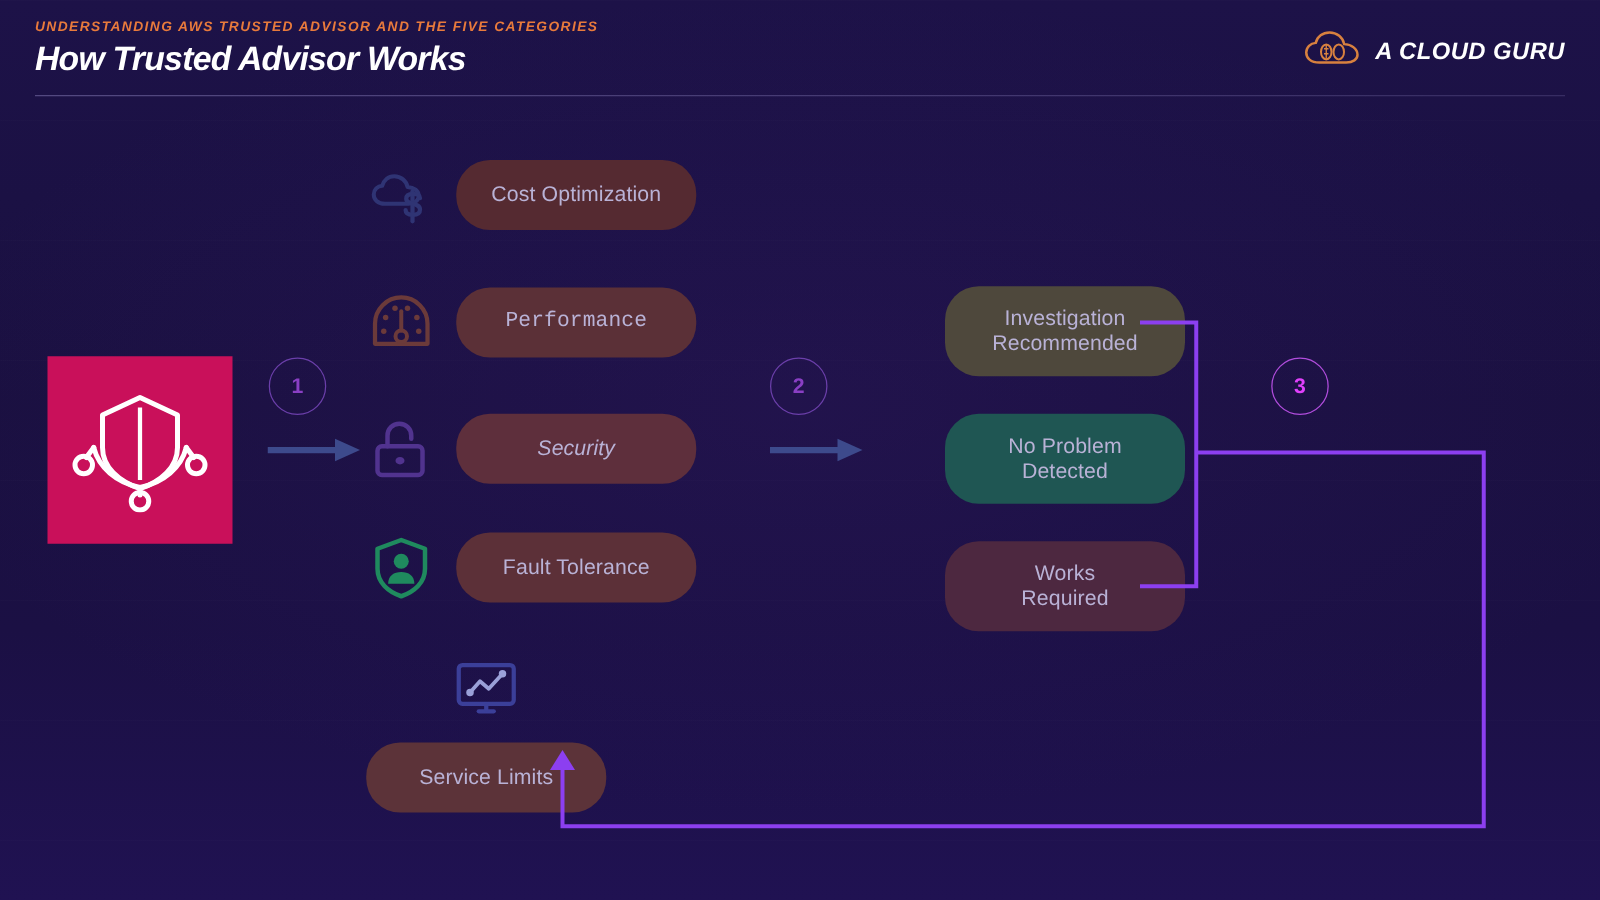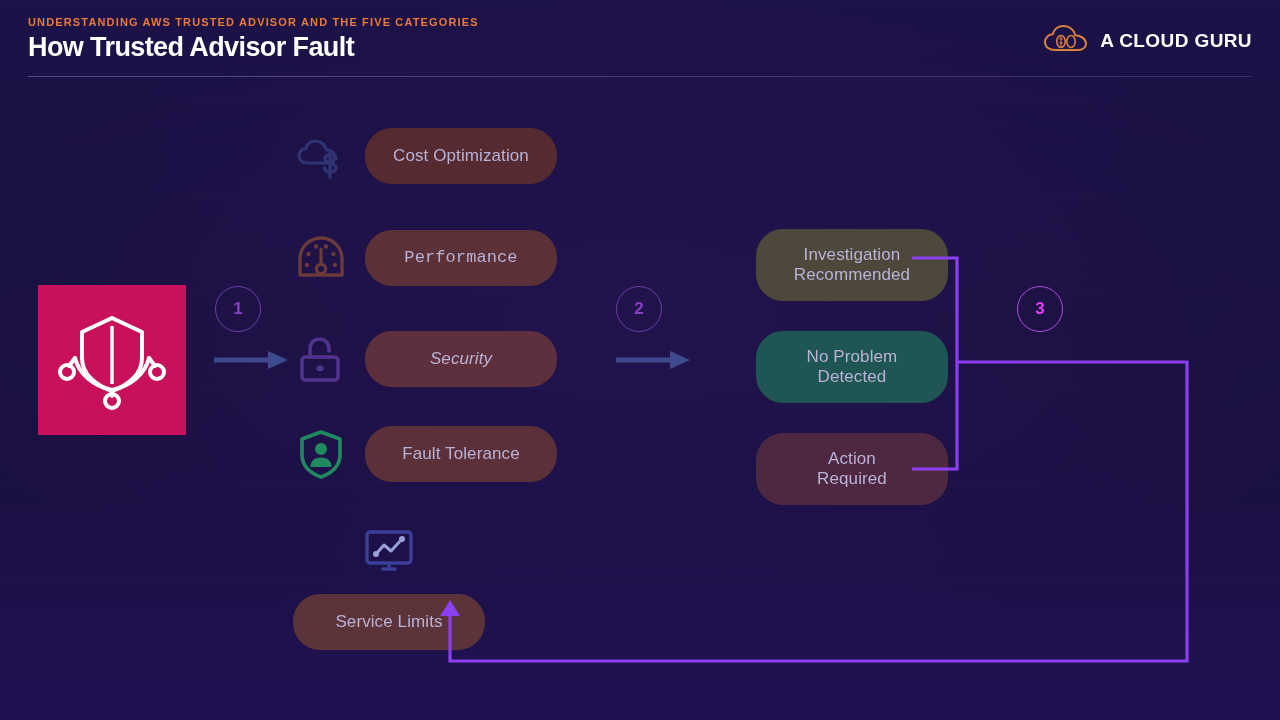--- a/index.html
+++ b/index.html
@@ -33,21 +33,21 @@
        rgba(0,0,0,0) 96px);
     pointer-events: none;
   }
   .vignette {
     position:absolute; inset:0;
     background: radial-gradient(ellipse 80% 65% at 50% 45%, rgba(60,30,120,0.22) 0%, rgba(0,0,0,0) 70%);
     pointer-events:none;
   }
 
   
-  .header { position: absolute; left: 0; top: 0; width: 1280px; height: 80px; }
+  .header { position: absolute; left: 0; top: 0; width: 1280px; height: 80px; font-style: italic; }
 
   .eyebrow {
     position: absolute;
     left: 28px; top: 16px;
     font-size: 11px;
     font-weight: bold;
     letter-spacing: 1.15px;
     color: #e87a3c;
     text-transform: uppercase;
   }
@@ -129,21 +129,21 @@
 </style>
 </head>
 <body>
 
 <div class="slide">
   <div class="bands"></div>
   <div class="vignette"></div>
 
   <div class="header">
     <div class="eyebrow">UNDERSTANDING AWS TRUSTED ADVISOR AND THE FIVE CATEGORIES</div>
-    <div class="title">How Trusted Advisor Fault</div>
+    <div class="title">How Trusted Advisor Works</div>
     <div class="rule"></div>
 
     <div class="logo">
       <span>
         <svg width="46" height="30" viewBox="0 0 46 30">
           <path d="M12.5 26 C5.5 26 2 22.5 2 18 C2 13.8 5.3 10.6 9.6 10.3 C10.8 5.3 15.2 2 20.6 2 C26.6 2 31.4 6 32.3 11.3 C38.3 11.5 43 15.2 43 19.8 C43 23.6 39.3 26 34 26 Z" fill="none" stroke="#d8813f" stroke-width="2"></path>
           <ellipse cx="18" cy="17.5" rx="4.2" ry="6" fill="none" stroke="#d8813f" stroke-width="1.6"></ellipse>
           <ellipse cx="28" cy="17.5" rx="4.2" ry="6" fill="none" stroke="#d8813f" stroke-width="1.6"></ellipse>
           <path d="M18 12 L18 23 M16.2 15 L19.8 15 M16.2 19 L19.8 19" stroke="#d8813f" stroke-width="1.1" fill="none"></path>
         </svg>
@@ -274,21 +274,21 @@
       <div>
         <div>No Problem</div>
         <div>Detected</div>
       </div>
     </div>
   </div>
 
   <div class="status-row" style="top:433px;">
     <div class="pill pill-status action pill-two-line">
       <div>
-        <div>Action</div>
+        <div>Works</div>
         <div>Required</div>
       </div>
     </div>
   </div>
 
   <svg class="wire-svg" width="1280" height="720" viewBox="0 0 1280 720">
 
     <path d="M912 258 L957 258 L957 469 L912 469" fill="none" stroke="#8c3ff0" stroke-width="3.2" stroke-linejoin="miter"></path>
 
     <path d="M957 362 L1187 362 L1187 661 L450 661 L450 613" fill="none" stroke="#8c3ff0" stroke-width="3.2" stroke-linejoin="miter"></path>

